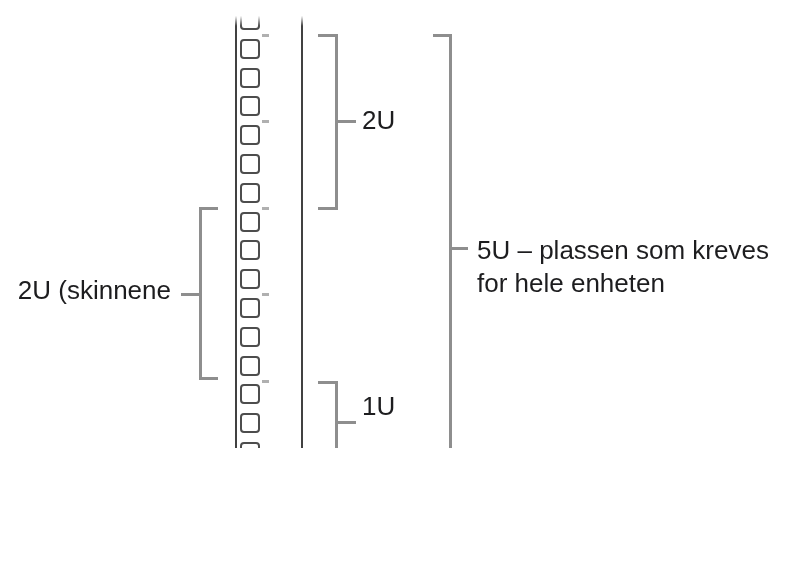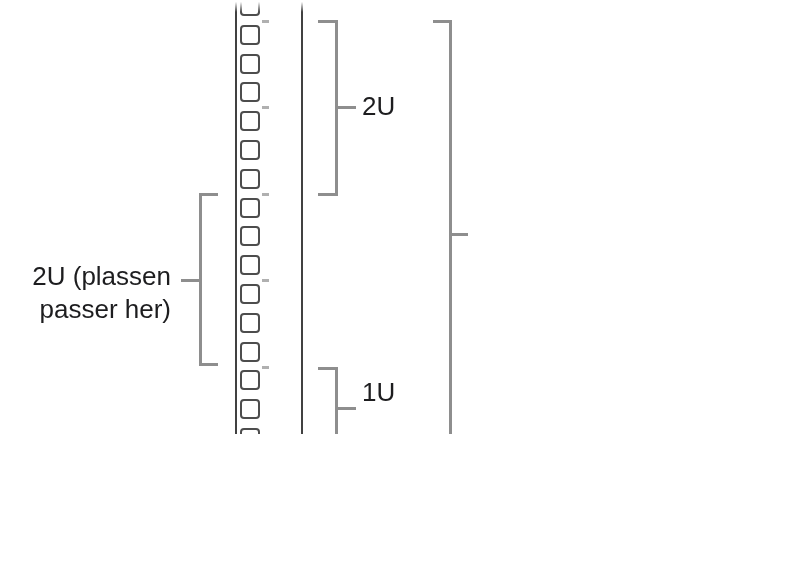--- a/index.html
+++ b/index.html
@@ -9,20 +9,21 @@
     --unit-tick:#b0b0b0;
     --bracket:#8e8e8e;
     --text:#1d1d1f;
   }
   html,body{margin:0;padding:0;background:#fff;}
   .stage{
     position:relative;width:803px;height:434px;overflow:hidden;
     background:var(--background);
     color:var(--text);
     font-family:"Liberation Sans","DejaVu Sans",sans-serif;
+    margin-top:14px;
   }
   .rail-line{position:absolute;width:2px;background:var(--rail-line);}
   .hole{
     position:absolute;box-sizing:border-box;
     border:2px solid var(--hole-border);border-radius:4px;
     background:var(--background);
   }
   .unit-tick{position:absolute;background:var(--unit-tick);}
   .bracket{position:absolute;box-sizing:border-box;border:0 solid var(--bracket);}
   .bracket.right{border-top-width:3px;border-right-width:3px;border-bottom-width:3px;}
@@ -79,24 +80,27 @@
   </div>
 
   <div class="label" id="label-2u">
     <span class="line">2U</span>
   </div>
 
   <div class="label" id="label-1u">
     <span class="line">1U</span>
   </div>
 
+  <div class="label" id="label-5u">
+    <span class="line">5U – plassen som kreves</span>
+    <span class="line">for hele enheten</span>
+  </div>
 
   <div class="label" id="label-2u-rails">
-    <span class="line">2U (plassen</span>
-    <span class="line">passer her)</span>
+    <span class="line">2U (skinnene</span>
   </div>
 
 <div class="bracket right" style="left: 318px; top: 20px; width: 20px; height: 176px;"></div>
     <div class="bracket-tick" style="left: 338px; top: 105.5px; width: 18px;"></div>
     <div class="bracket right" style="left: 318px; top: 367px; width: 20px; height: 86px;"></div>
     <div class="bracket-tick" style="left: 338px; top: 406.5px; width: 18px;"></div>
     <div class="bracket right" style="left: 433px; top: 20px; width: 19px; height: 433px;"></div>
     <div class="bracket-tick" style="left: 452px; top: 232.5px; width: 16px;"></div>
     <div class="bracket left" style="left: 199px; top: 193px; width: 19px; height: 173px;"></div>
     <div class="bracket-tick" style="left: 181px; top: 278.5px; width: 18px;"></div>

